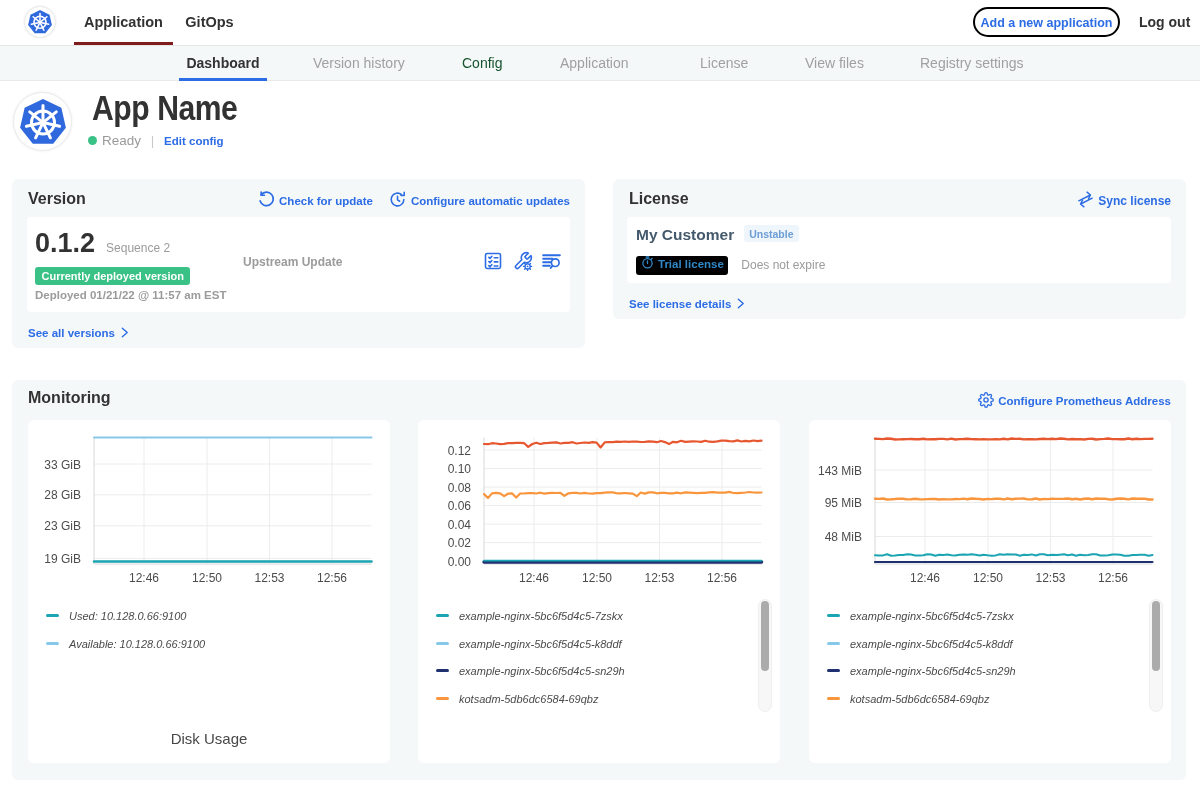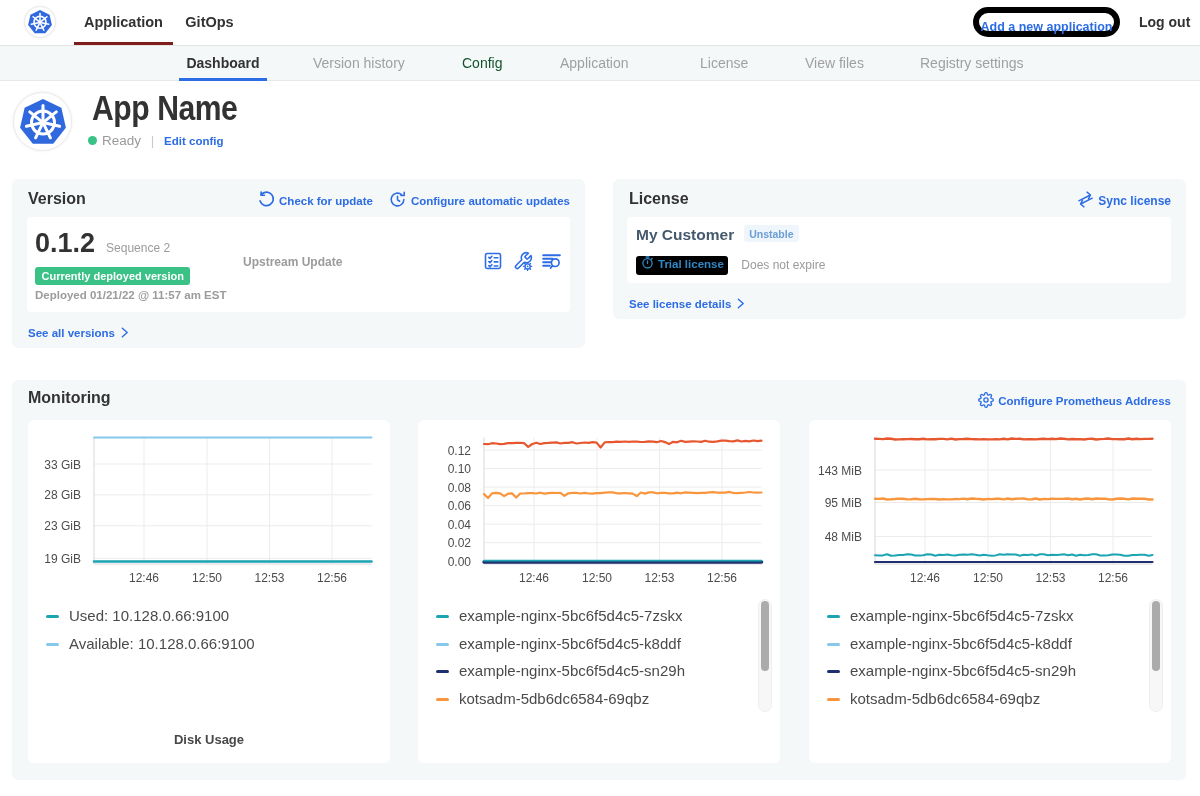--- a/index.html
+++ b/index.html
@@ -1,43 +1,43 @@
 <!DOCTYPE html>
 <html><head><meta charset="utf-8"><title>App Name</title>
 <style>
 * { margin:0; padding:0; box-sizing:border-box; }
 body { width:1200px; height:796px; font-family:"Liberation Sans", sans-serif; background:#fff; position:relative; overflow:hidden; }
 .abs { position:absolute; }
 .blue-link { color:#2c6ce4; font-weight:bold; font-size:12px; }
 .card { position:absolute; background:#f5f8f9; border-radius:6px; }
 .inner { position:absolute; background:#fff; border-radius:4px; }
 .chart-card { position:absolute; background:#fff; border-radius:6px; width:362px; height:343px; top:40px; }
-.leg-row { font-size:15px; color:#4a4a4a; height:14px; line-height:14px; margin-bottom:13.6px; white-space:nowrap; }
-.chart-title { position:absolute; width:100%; text-align:center; bottom:16px; font-size:13px; font-weight:bold; color:#484848; }
+.leg-row { font-size:11px; color:#4a4a4a; height:14px; line-height:14px; margin-bottom:13.6px; white-space:nowrap;font-style:italic; }
+.chart-title { position:absolute; width:100%; text-align:center; bottom:16px; font-size:15px; font-weight:normal; color:#484848; }
 </style></head>
 <body>
 
 <div class="abs" style="left:0;top:0;width:1200px;height:46px;background:#fff;border-bottom:1px solid #e5e5e5;">
   <div class="abs" style="left:24px;top:6px;width:32px;height:32px;border-radius:50%;background:#fff;border:1px solid #ececec;box-shadow:0 0 2px rgba(0,0,0,.10);">
       <div class="abs" style="left:2px;top:2px;"><svg width="26" height="26" viewBox="0 0 100 100">
           <polygon points="50.0,4.0 86.7,21.7 95.8,61.5 70.4,93.3 29.6,93.3 4.2,61.5 13.3,21.7" fill="#3069de"></polygon>
           <circle cx="50" cy="51" r="23" fill="none" stroke="#fff" stroke-width="6"></circle>
           <line x1="50.0" y1="44.0" x2="50.0" y2="17.0" stroke="#fff" stroke-width="6" stroke-linecap="round"></line>
           <line x1="55.5" y1="46.6" x2="76.6" y2="29.8" stroke="#fff" stroke-width="6" stroke-linecap="round"></line>
           <line x1="56.8" y1="52.6" x2="83.1" y2="58.6" stroke="#fff" stroke-width="6" stroke-linecap="round"></line>
           <line x1="53.0" y1="57.3" x2="64.8" y2="81.6" stroke="#fff" stroke-width="6" stroke-linecap="round"></line>
           <line x1="47.0" y1="57.3" x2="35.2" y2="81.6" stroke="#fff" stroke-width="6" stroke-linecap="round"></line>
           <line x1="43.2" y1="52.6" x2="16.9" y2="58.6" stroke="#fff" stroke-width="6" stroke-linecap="round"></line>
           <line x1="44.5" y1="46.6" x2="23.4" y2="29.8" stroke="#fff" stroke-width="6" stroke-linecap="round"></line>
           <circle cx="50" cy="51" r="6.5" fill="#fff"></circle>
         </svg></div>
     </div>
   <div class="abs" style="left:74px;top:0;width:99px;height:45px;border-bottom:3px solid #7f1d1d;text-align:center;line-height:44px;font-size:14.5px;font-weight:600;color:#323232;">Application</div>
   <div class="abs" style="left:173px;top:0;width:73px;height:45px;text-align:center;line-height:44px;font-size:14.5px;font-weight:600;color:#323232;">GitOps</div>
-  <div class="abs" style="left:973px;top:7px;width:147px;height:30px;border:6px solid #000000;border-radius:15px;color:#2c6ce4;font-size:12.5px;font-weight:bold;text-align:center;line-height:28px;background:#fff;white-space:nowrap;">Add a new application</div>
+  <div class="abs" style="left:973px;top:7px;width:147px;height:30px;border:2px solid #000000;border-radius:15px;color:#2c6ce4;font-size:12.5px;font-weight:bold;text-align:center;line-height:28px;background:#fff;white-space:nowrap;">Add a new application</div>
   <div class="abs" style="left:1139px;top:14px;font-size:14px;color:#323232;font-weight:600;">Log out</div>
 </div>
 
 <div class="abs" style="left:0;top:46px;width:1200px;height:35px;background:#f5f8f9;border-bottom:1px solid #e8e8e8;">
   <div class="abs" style="left:179px;top:0;width:88px;height:35px;line-height:35px;text-align:center;font-size:14px;font-weight:bold;color:#323232;border-bottom:3px solid #2c6ce4;">Dashboard</div>
   <div class="abs" style="left:313px;top:0;height:35px;line-height:35px;font-size:14px;font-weight:500;color:#a0a0a0;">Version history</div>
   <div class="abs" style="left:462px;top:0;height:35px;line-height:35px;font-size:14px;font-weight:500;color:#14532d;">Config</div>
   <div class="abs" style="left:560px;top:0;height:35px;line-height:35px;font-size:14px;font-weight:500;color:#a0a0a0;">Application</div>
   <div class="abs" style="left:700px;top:0;height:35px;line-height:35px;font-size:14px;font-weight:500;color:#a0a0a0;">License</div>
   <div class="abs" style="left:805px;top:0;height:35px;line-height:35px;font-size:14px;font-weight:500;color:#a0a0a0;">View files</div>

